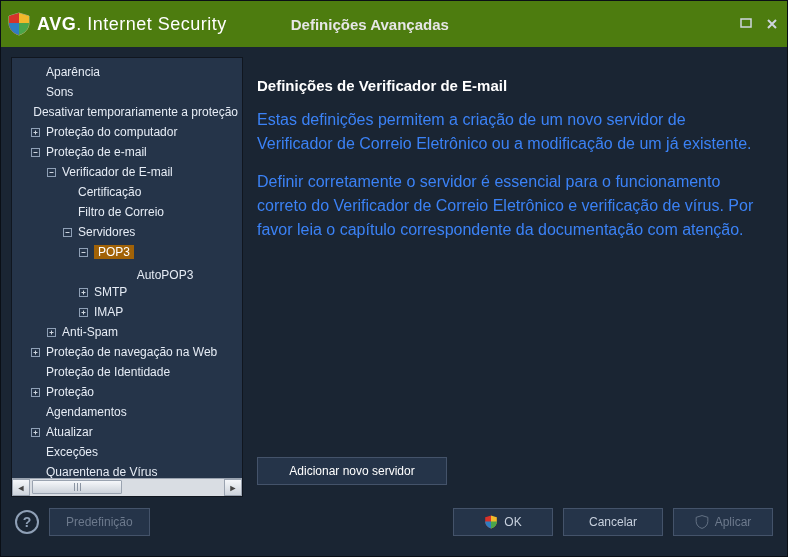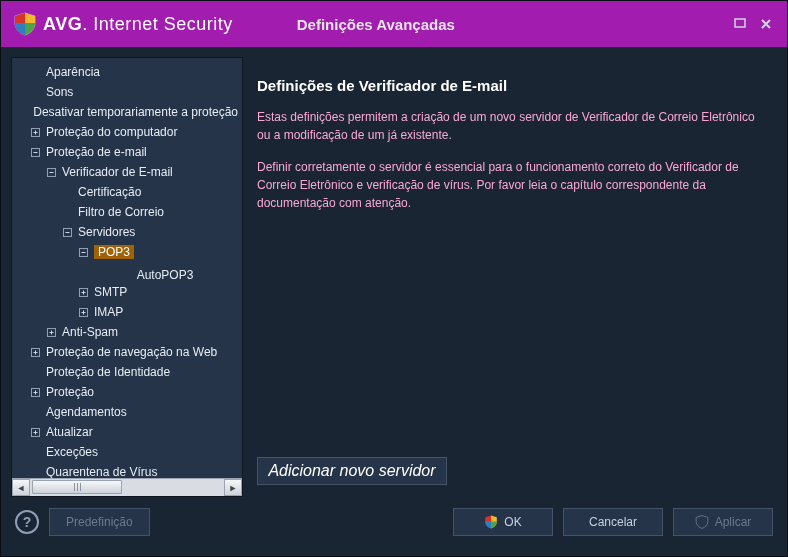--- a/index.html
+++ b/index.html
@@ -7,22 +7,22 @@
     width: 788px; height: 557px;
     background: #1a2533;
     font-family: "Segoe UI", Tahoma, sans-serif;
     font-size: 12px; color: #fff;
     overflow: hidden;
     border: 1px solid #0a0f16;
   }
   
   .titlebar {
     display: flex; align-items: center;
-    height: 46px; padding: 0 12px;
-    background: #a21caf;
+    height: 46px; padding: 0 6px;
+    background: #4d7c0f;
   }
   .logo { display: flex; align-items: center; gap: 6px; margin-right: 14px;}
   .logo svg { display:block; }
   .brand { font-size: 18px; font-weight: bold; letter-spacing: 0.5px; }
   .brand .thin { font-weight: 300; }
   .subtitle { font-size: 15px; color: #e6e6e6; margin-left: 50px; font-weight: 600;}
   .spacer { flex: 1; }
   .win-controls { display: flex; gap: 8px; }
   .win-btn { width: 18px; height: 18px; display:flex; align-items:center; justify-content:center; color:#cfd6df;}
   
@@ -96,32 +96,31 @@
   
   .main {
     flex: 1;
     display: flex; flex-direction: column;
     padding: 10px 14px 10px 14px;
   }
   .main h2 {
     font-size: 15px; font-weight: 600; color: #fff;
     margin: 10px 0 14px 0;
   }
-  .main p { font-size: 12px; color: #f9a8d4; line-height: 1.5; margin-bottom: 14px;}
+  .main p { font-size: 16px; color: #3b82f6; line-height: 1.5; margin-bottom: 14px;}
   .main .fill { flex: 1; }
   .action-btn {
     width: 190px; height: 28px;
     background: #253449;
     border: 1px solid #44536a;
     color: #fff;
-    font-size: 16px;
+    font-size: 12px;
     display: flex; align-items:center; justify-content:center;
     cursor: pointer;
     margin-bottom: 2px;
-    font-style: italic;
   }
   
   .footer {
     height: 50px;
     display: flex;
     align-items: center;
     padding: 0 14px;
     gap: 10px;
   }
   .help-btn {

